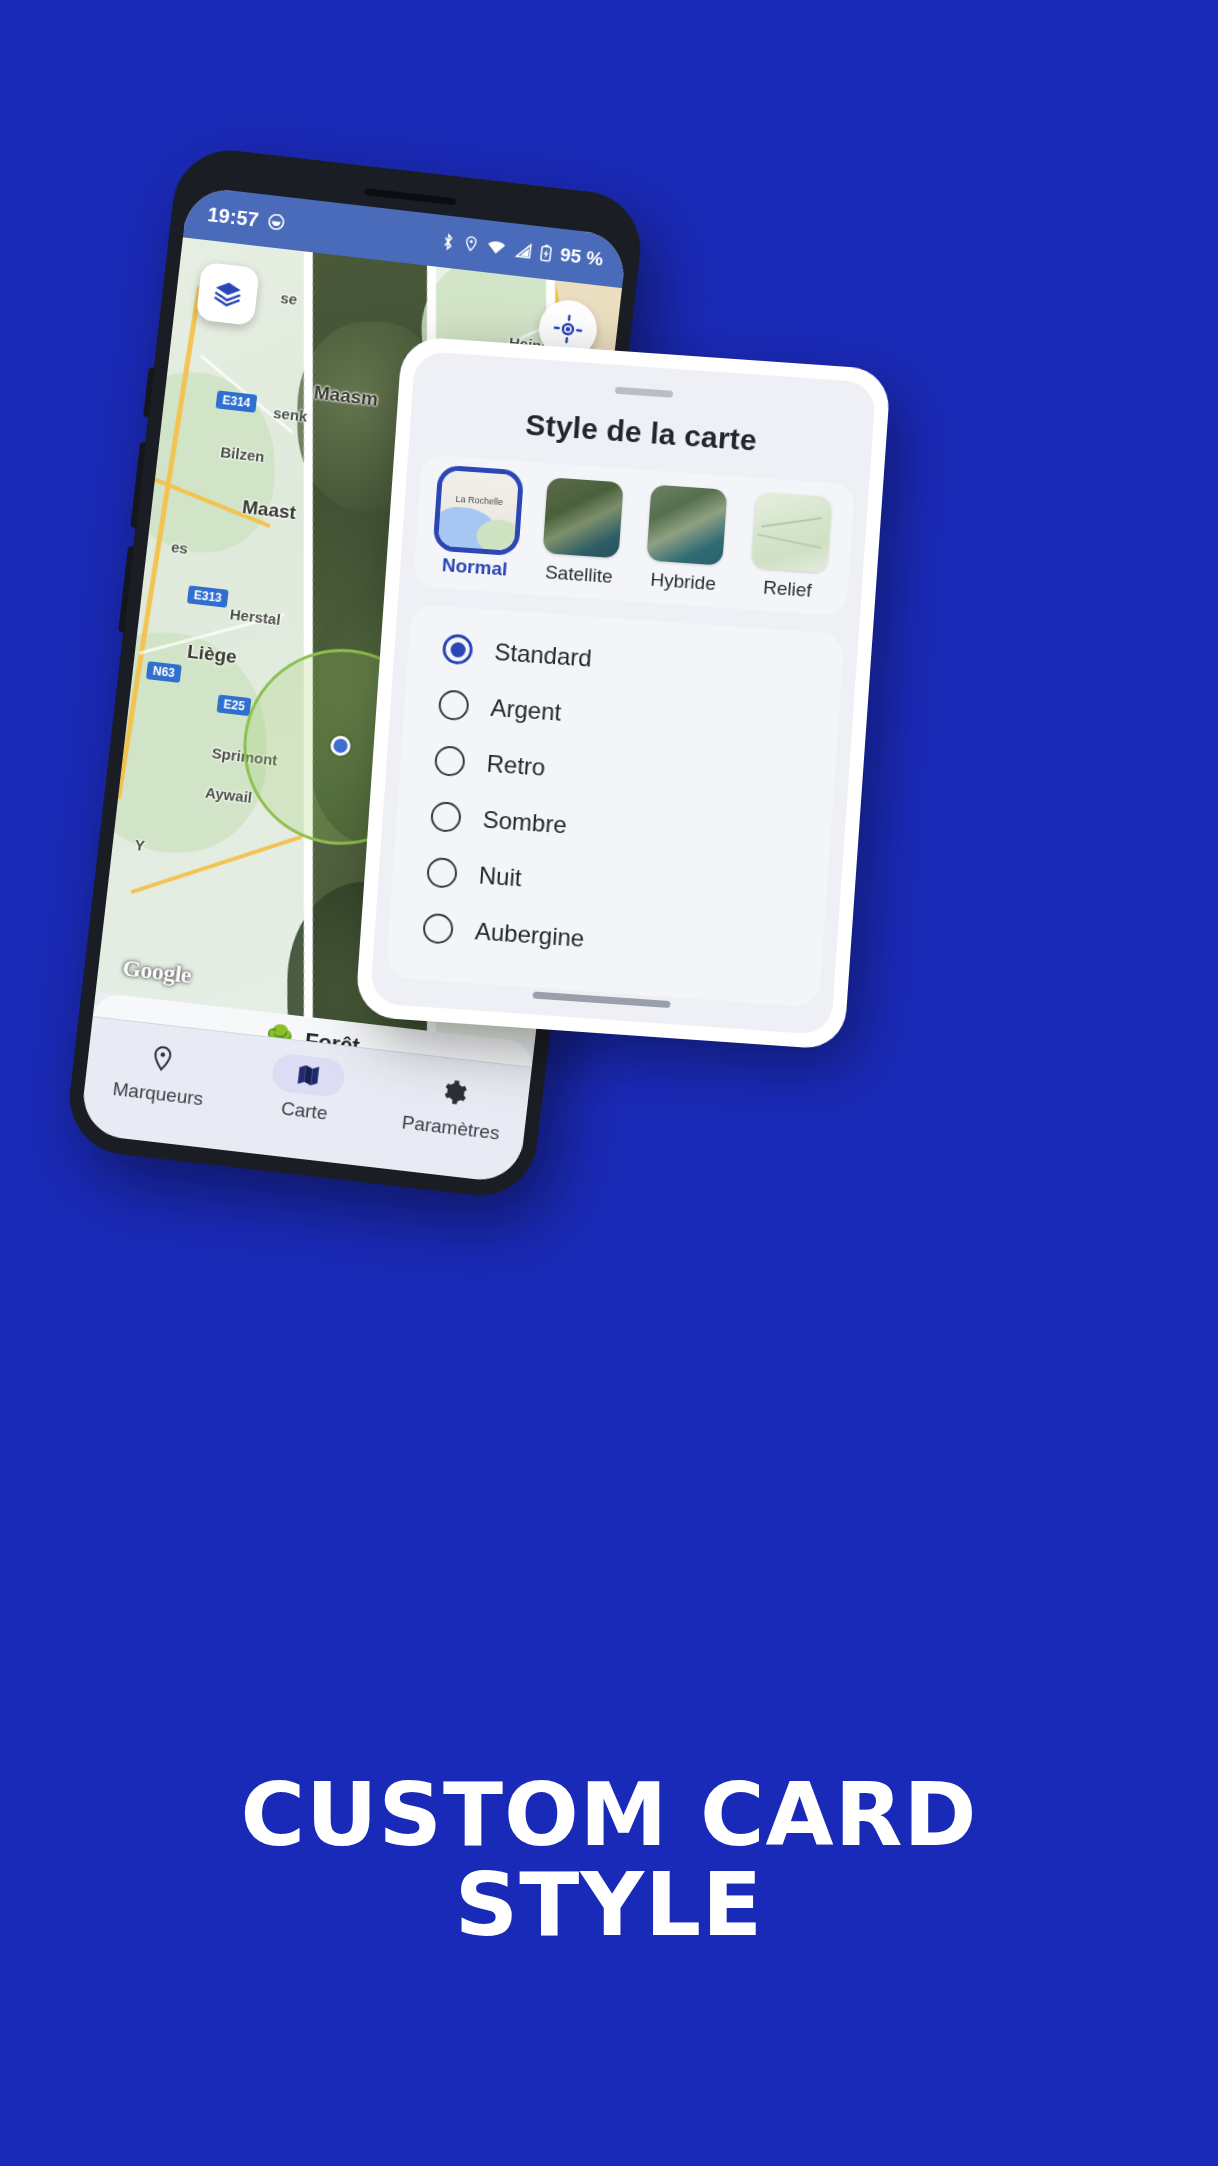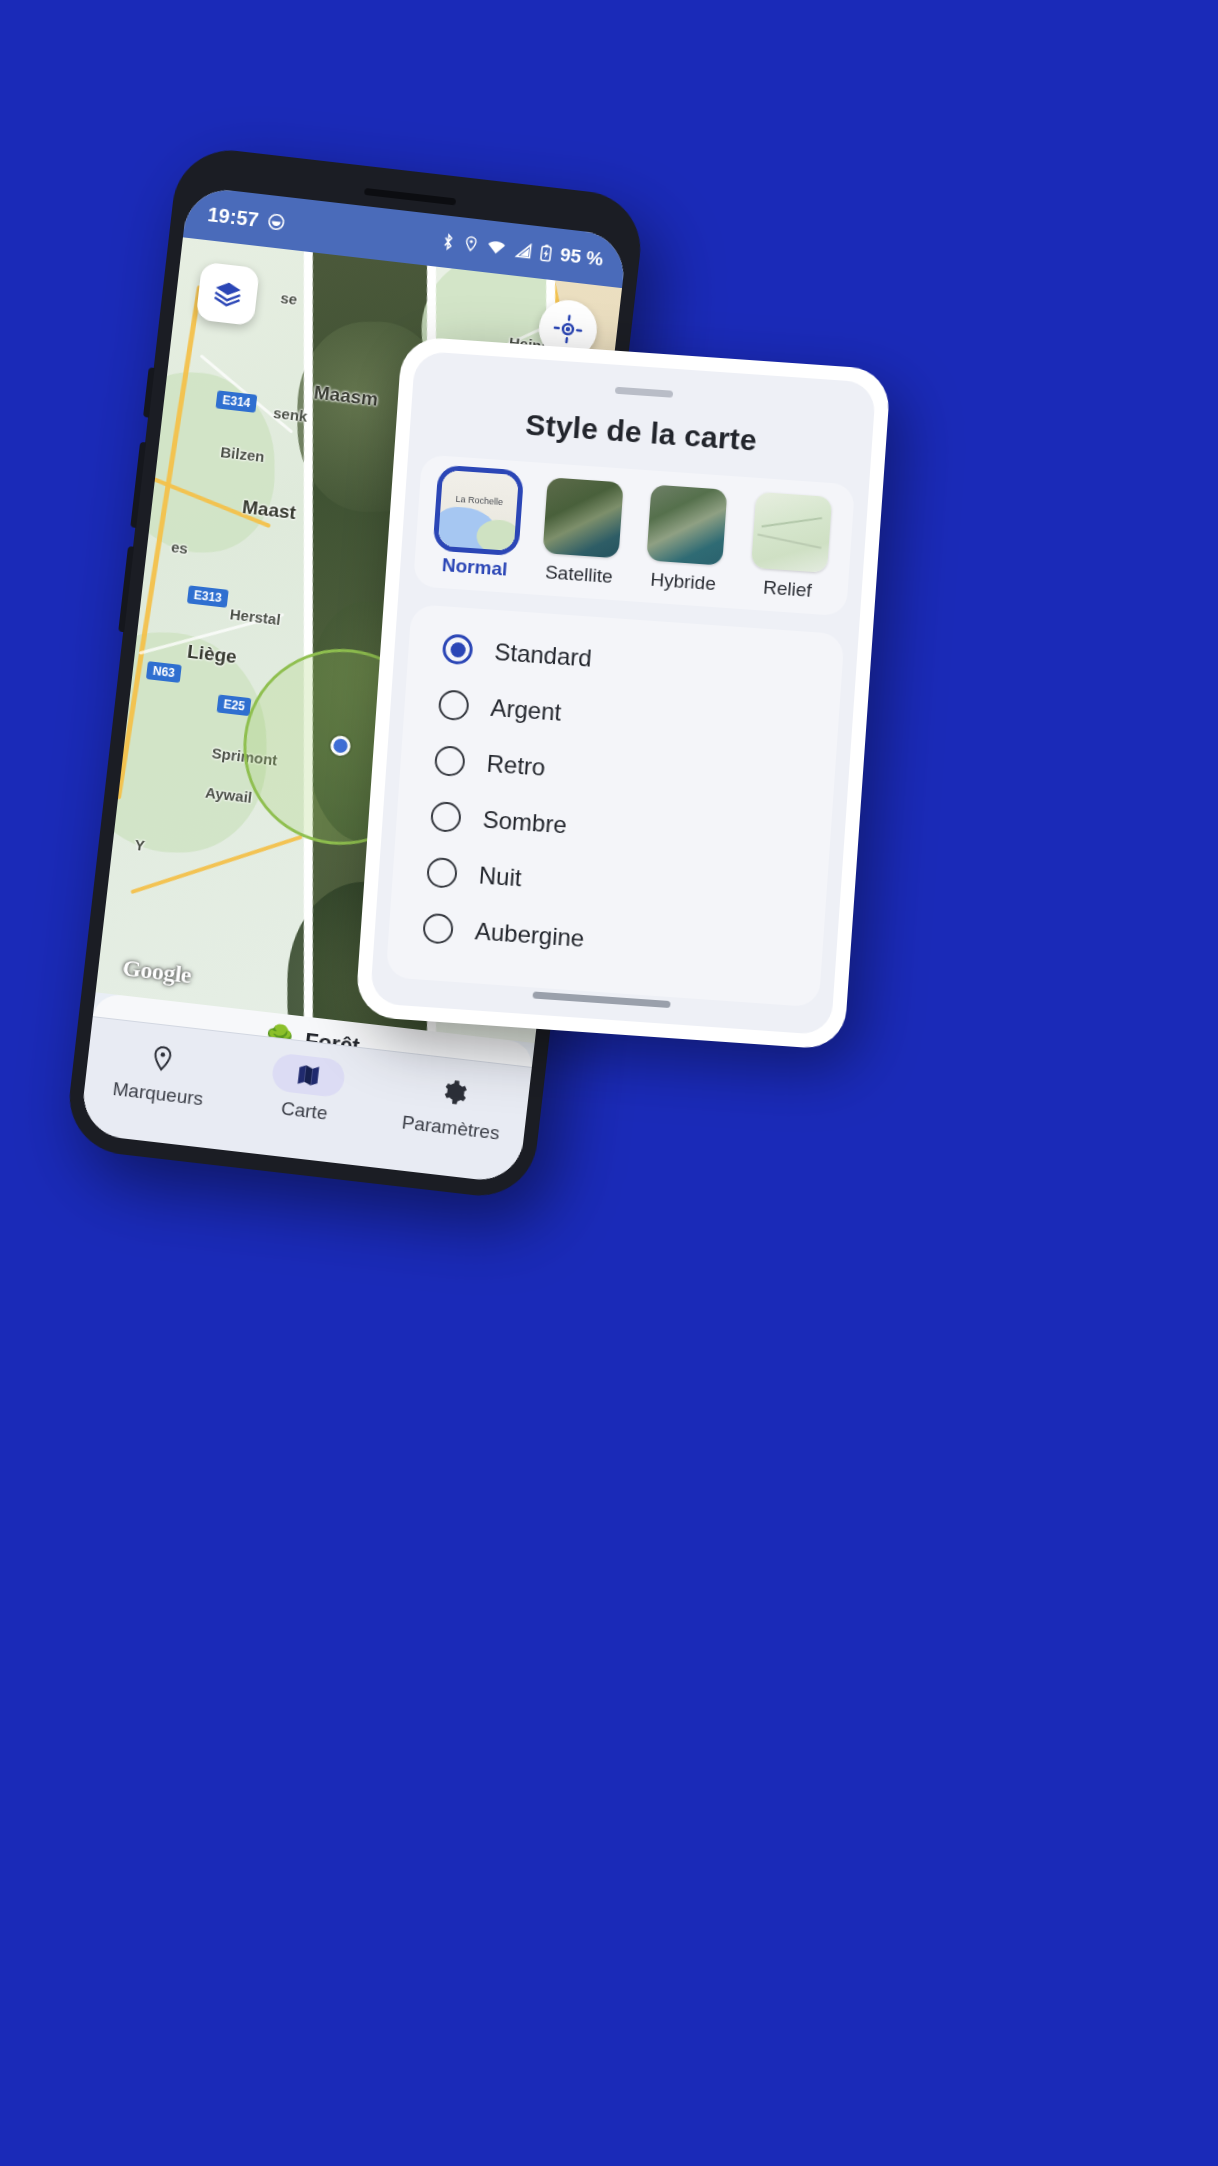--- a/index.html
+++ b/index.html
@@ -743,14 +743,18 @@
             <div class="style-label">Aubergine</div>
           </div>
         </div>
 
         <div class="sheet-bottom-handle"></div>
 
       </div>
     </div>
   </div>
 
+  <div class="headline">
+    <span>CUSTOM CARD</span>
+    <span class="l2">STYLE</span>
+  </div>
 
 </div>
 
 </body></html>

